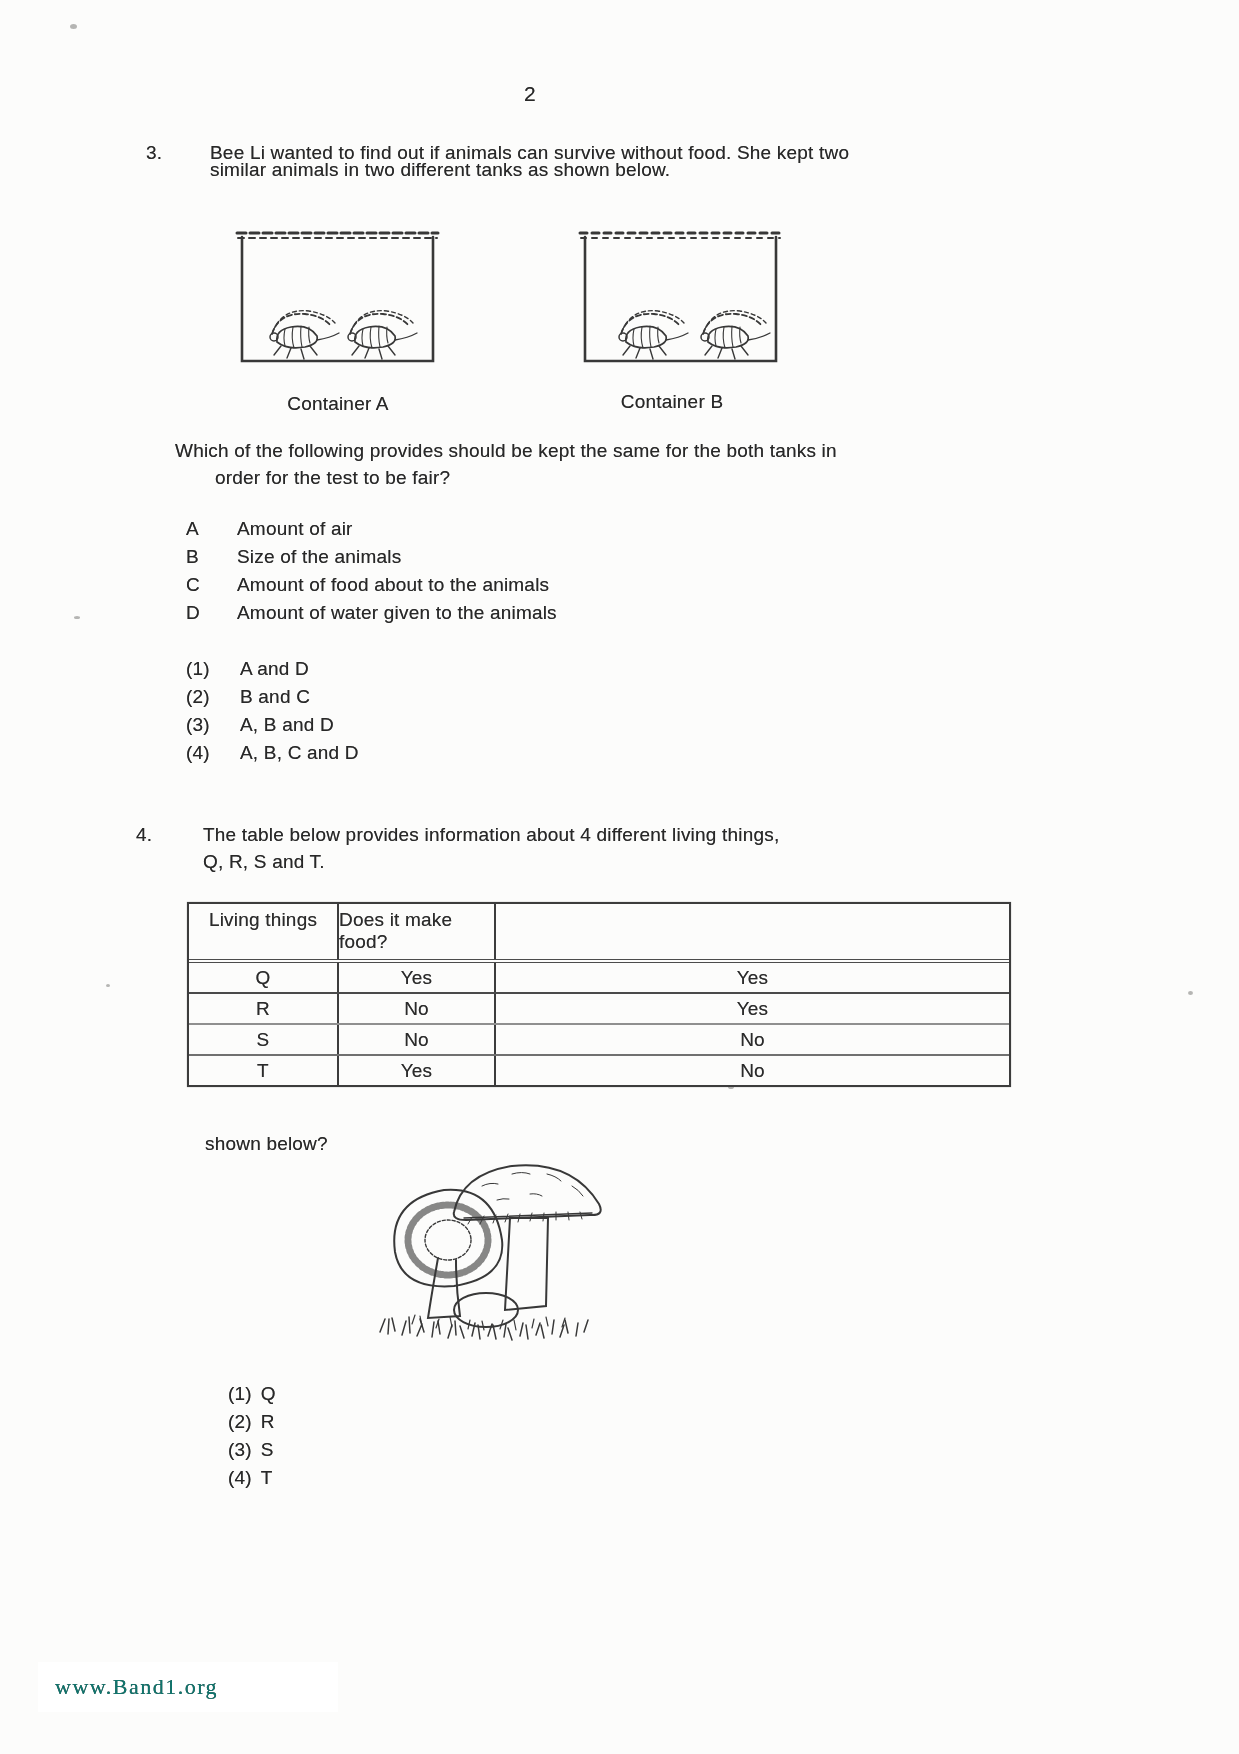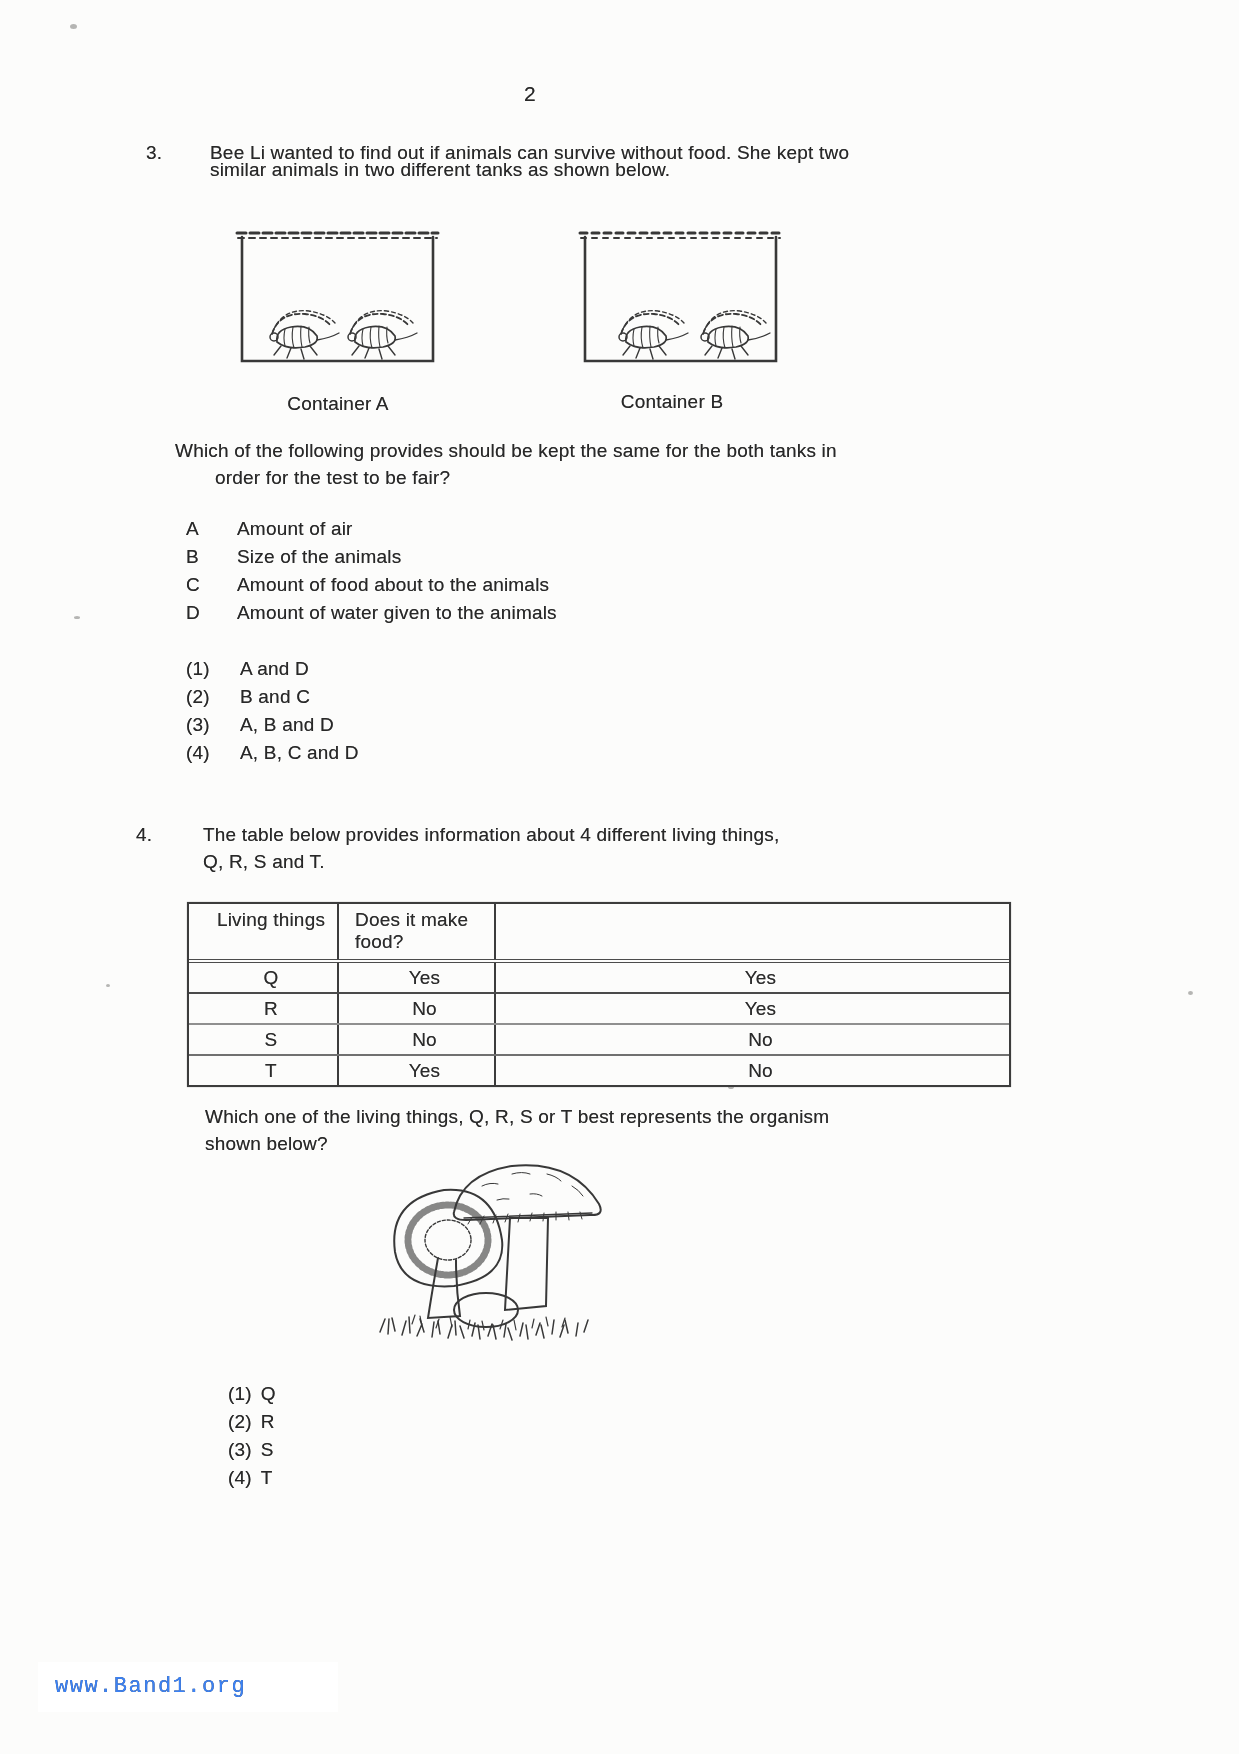--- a/index.html
+++ b/index.html
@@ -19,40 +19,39 @@
   .q4num{margin-right:9px;}
   
   .qtable{
     position:absolute;left:187px;top:902px;width:820px;
     border:2.5px solid #3c3c3c;box-shadow:0 0 1px #9a9a9a;
   }
   .trow{display:grid;grid-template-columns:150px 157px 1fr;}
   .cell{
     display:flex;justify-content:center;font-size:19px;letter-spacing:.2px;
     text-shadow:0 0 .5px rgba(40,40,40,.6);
-    margin-left:16px;
   }
   .cell.c0,.cell.c1{border-right:2px solid #3c3c3c;}
   .thead{height:55px;border-bottom:4px double #4b4b4b;}
   .thead .cell{align-items:flex-start;padding-top:5px;}
   .tbodyrow{height:29px;}
   .tbodyrow .cell{align-items:center;}
   .rQ{border-bottom:2px solid #4a4a4a;}
   .rR{border-bottom:2px solid #8f8f8f;}
   .rS{border-bottom:2px solid #707070;}
   
   svg{position:absolute;overflow:visible;}
   .ink{stroke:#383838;fill:none;stroke-linecap:round;}
   .speck{position:absolute;background:#b5b5b3;border-radius:50%;filter:blur(.4px);}
   .watermark-band{
     position:absolute;left:38px;top:1662px;width:300px;height:50px;background:#ffffff;
   }
   .watermark{
     position:absolute;left:55px;top:1674px;
-    font-family:Liberation Mono, monospace;font-size:22px;color:#3b82f6;
+    font-family:Liberation Serif, serif;font-size:22px;color:#0f766e;
     letter-spacing:1.5px;text-shadow:0 0 .4px #3a3a3a;
   }
   .pgnum{font-size:21px;}
 </style>
 </head>
 <body>
 
 <div class="page">
 
   <div class="speck" style="left:70px;top:24px;width:7px;height:5px;"></div>
@@ -179,21 +178,20 @@
       <div class="cell c1">No</div>
       <div class="cell c2">No</div>
     </div>
     <div class="trow tbodyrow">
       <div class="cell c0">T</div>
       <div class="cell c1">Yes</div>
       <div class="cell c2">No</div>
     </div>
   </div>
 
-  <div class="t" style="left:205px;top:1106px;">Which one of the living things, Q, R, S or T best represents the organism</div>
   <div class="t" style="left:205px;top:1133px;">shown below?</div>
 
   <svg style="left:362px;top:1152px;" width="250" height="200" viewBox="0 0 250 200">
 
     <path class="ink" d="M148,66 L143,158 L184,154 L186,66 Z" stroke-width="2" fill="#fcfcfb"></path>
     <path class="ink" d="M92,60 Q100,22 150,14 Q210,8 237,52 Q243,64 228,63 L104,68 Q90,68 92,60 Z" stroke-width="2" fill="#fcfcfb"></path>
     <path class="ink" d="M102,66 L230,61" stroke-width="1.4"></path>
     <path class="ink" d="M110,65 l-4,7 M122,64 l-4,8 M134,63 l-3,8 M146,62 l-3,8 M158,62 l-2,8 M170,61 l-2,8 M182,61 l-1,8 M194,60 l0,8 M206,60 l1,8 M218,60 l2,7" stroke-width="1"></path>
     <path class="ink" d="M120,34 q8,-4 16,-2 M150,22 q10,-3 18,0 M185,22 q9,2 14,7 M210,34 q7,4 11,10 M135,48 q6,-2 12,-1 M168,42 q7,-1 12,2" stroke-width="1"></path>
 

